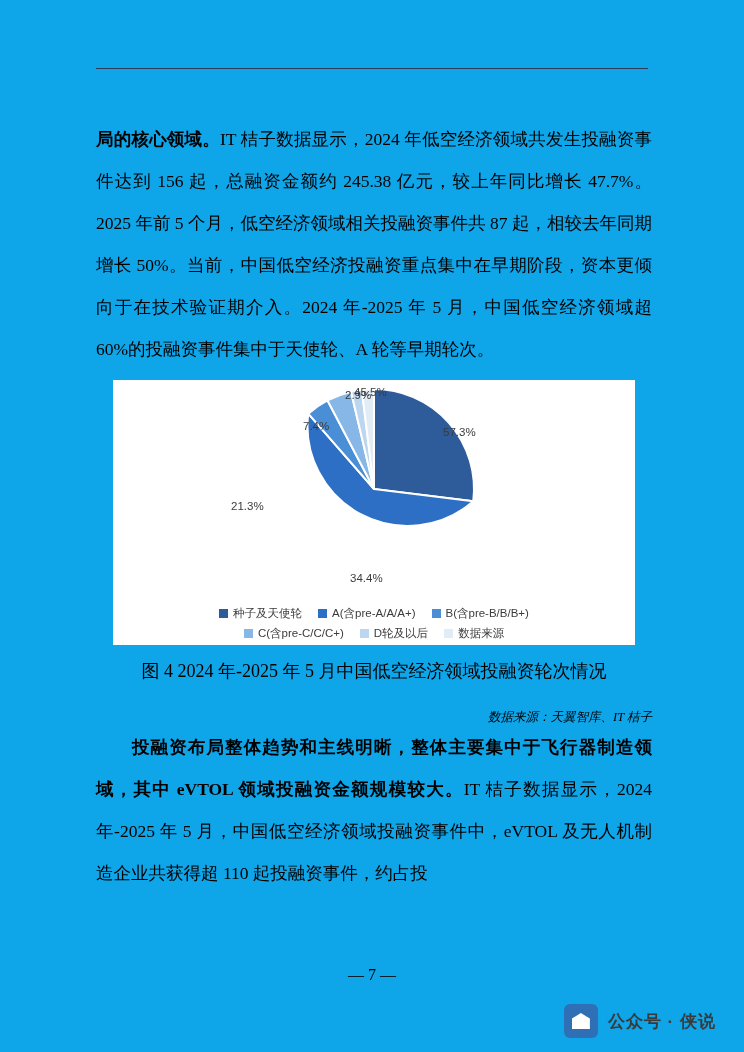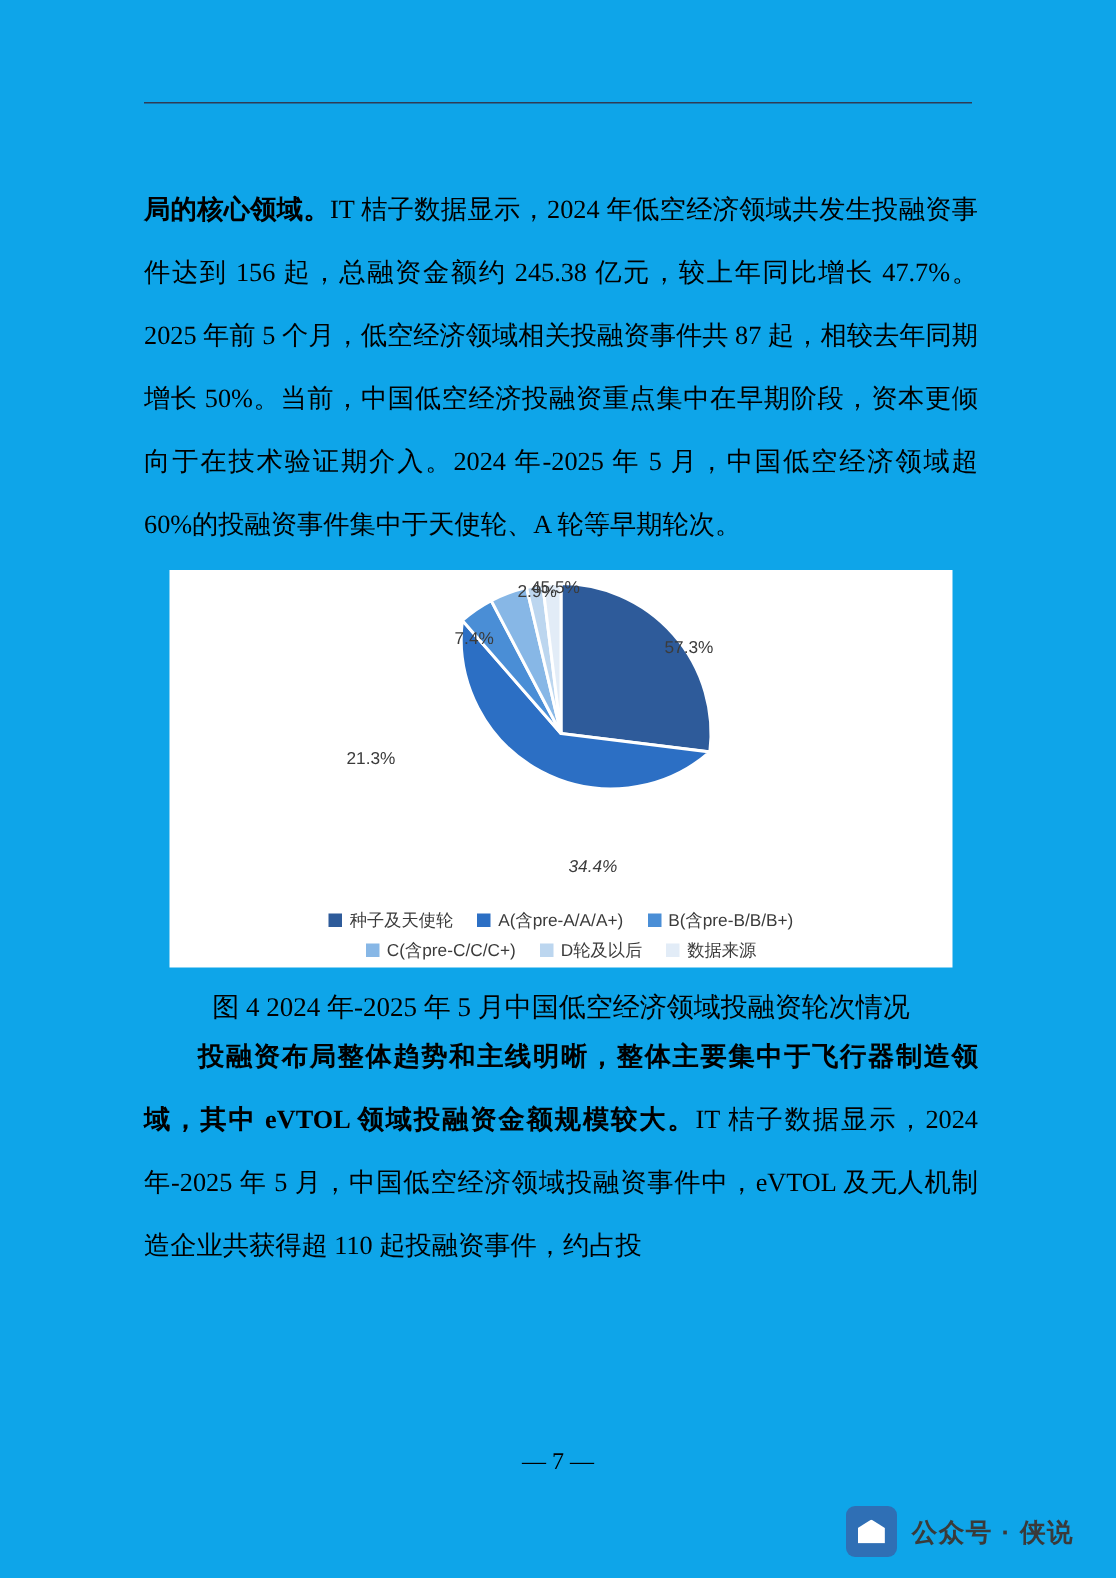--- a/index.html
+++ b/index.html
@@ -201,21 +201,21 @@
 
               <path d="M 0 0 L -46.49 -88.53 A 100 100 0 0 1 -22.98 -97.32 Z" fill="#87b7e6" stroke="#ffffff" stroke-width="2"></path>
 
               <path d="M 0 0 L -22.98 -97.32 A 100 100 0 0 1 -12.19 -99.25 Z" fill="#bcd6ef" stroke="#ffffff" stroke-width="2"></path>
 
               <path d="M 0 0 L -12.19 -99.25 A 100 100 0 0 1 0 -100 Z" fill="#e2ecf7" stroke="#ffffff" stroke-width="2"></path>
             </g>
           </svg>
 
           <span class="pct-label" style="left:330px; top:46px;">57.3%</span>
-          <span class="pct-label" style="left:266px; top:192px;font-style:italic;">34.4%</span>
+          <span class="pct-label" style="left:237px; top:192px;">34.4%</span>
           <span class="pct-label" style="left:118px; top:120px;">21.3%</span>
           <span class="pct-label" style="left:158px; top:40px;margin-left:32px;">7.4%</span>
           <span class="pct-label" style="left:196px; top:9px;margin-left:36px;">2.9%</span>
           <span class="pct-label" style="left:241px; top:6px;">45.5%</span>
         </div>
 
         <div class="legend">
           <div class="legend-row">
             <span class="legend-item">
               <i class="legend-swatch" style="background:#2e5b9a"></i>
@@ -241,20 +241,21 @@
             </span>
             <span class="legend-item">
               <i class="legend-swatch" style="background:#e2ecf7"></i>
               <span>数据来源</span>
             </span>
           </div>
         </div>
       </div>
 
       <p class="fig-caption">图 4 2024 年-2025 年 5 月中国低空经济领域投融资轮次情况</p>
+      <p class="source-line">数据来源：天翼智库、IT 桔子</p>
     </div>
 
     <p class="body-par indent2 after-fig"><span class="bold">投融资布局整体趋势和主线明晰，整体主要集中于飞行器制造领域，其中 eVTOL 领域投融资金额规模较大。</span><span>IT 桔子数据显示，2024 年-2025 年 5 月，中国低空经济领域投融资事件中，eVTOL 及无人机制造企业共获得超 110 起投融资事件，约占投</span></p>
 
   </div>
 
   <div class="page-number">— 7 —</div>
 
   <div class="watermark">
     <span class="wm-logo"></span>

